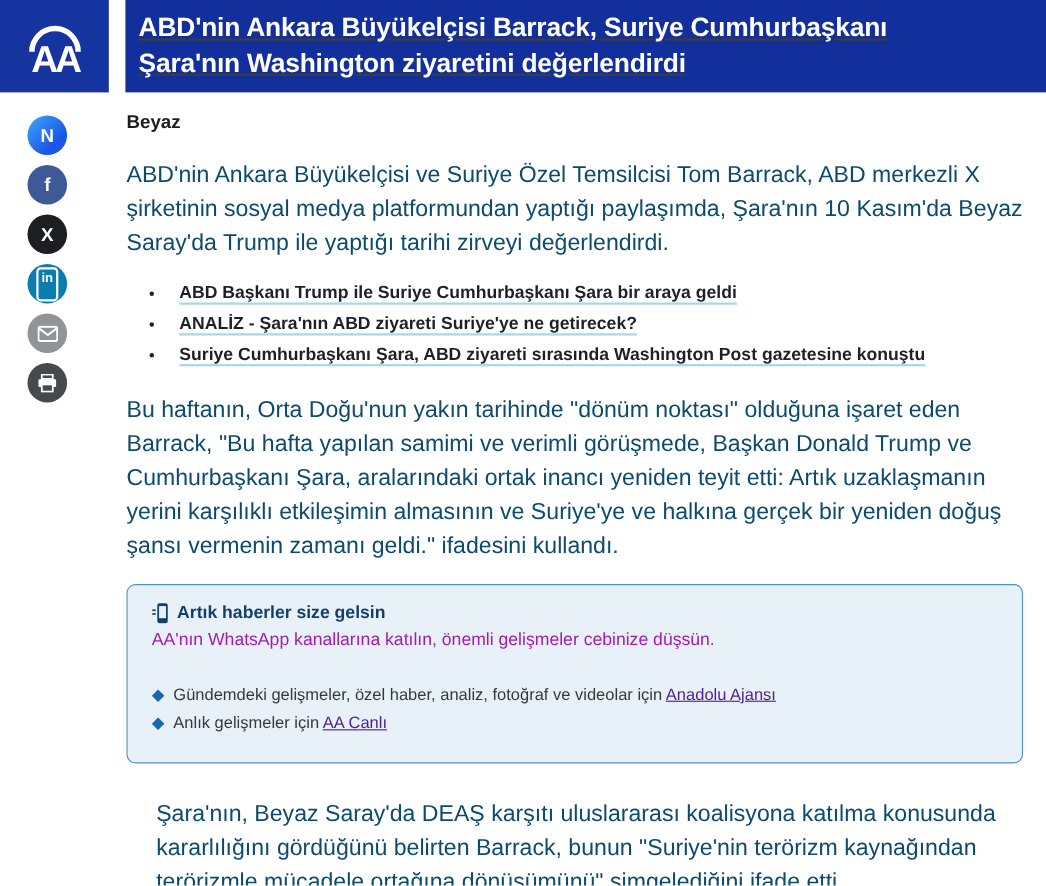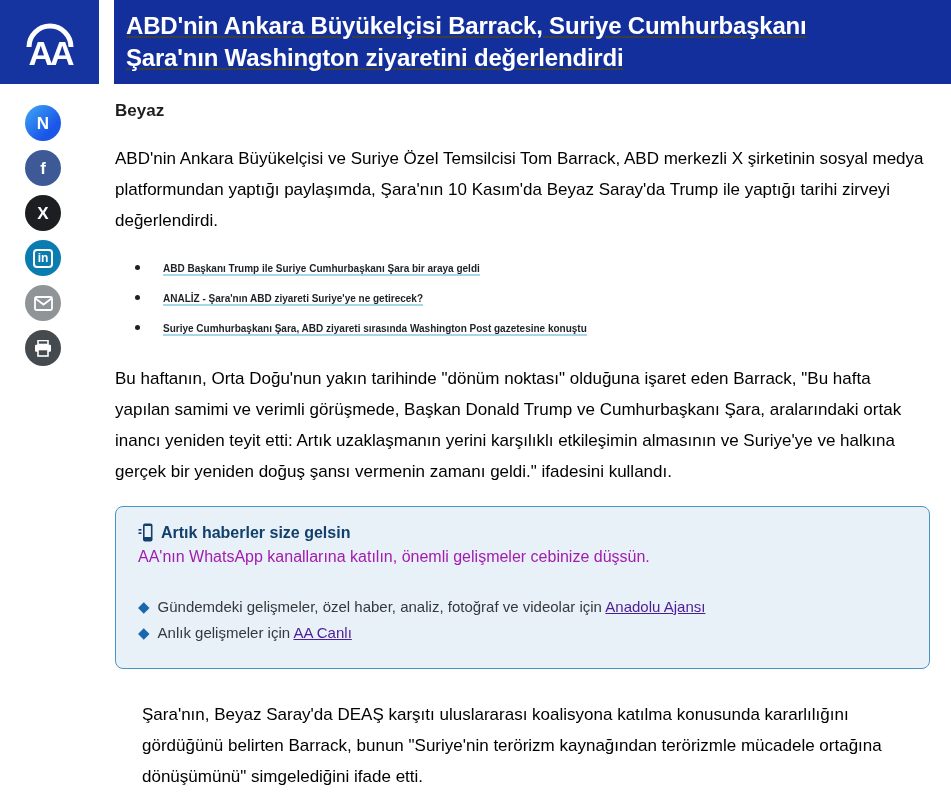--- a/index.html
+++ b/index.html
@@ -35,30 +35,30 @@
   }
   .share-btn .glyph { font-weight:700; font-size:17px; line-height:1; }
   .btn-newsbreak { background:linear-gradient(135deg,#3fa9f5 0%,#1a56e8 70%); }
   .btn-facebook  { background:#3e5a96; }
   .btn-x         { background:#1c1e21; }
   .btn-linkedin  { background:#0b7cb0; }
   .btn-email     { background:#8f9497; }
   .btn-print     { background:#454a4f; }
   .in-badge {
     border:2px solid #ffffff; border-radius:4px; font-size:12px; font-weight:700;
-    padding:1px 3px 2px; line-height:1;
+    padding:1px 3px 14px; line-height:1;
   }
   .main-col { flex:1; padding:0 21px 0 29px; }
   
   .dateline { margin-top:17px; font-size:17px; font-weight:700; color:#1e1e1e; }
-  .para { margin-top:22px; font-size:17px; line-height:31px; color:#000000; }
+  .para { margin-top:22px; font-size:21px; line-height:31px; color:#0c4a6e; }
   ul.related { margin-top:18px; padding-left:36px; }
   ul.related li { padding-left:12px; line-height:25px; margin-bottom:3px; color:#1d2126; }
   ul.related a {
-    color:#1d2126; font-weight:700; font-size:10px; text-decoration:none;
+    color:#1d2126; font-weight:700; font-size:16px; text-decoration:none;
     border-bottom:2px solid #a7d6e8; cursor:pointer;
   }
   
   .promo-box {
     margin-top:19px; background:#e8f1f8;
     border:1px solid #4b94c6; border-radius:8px; padding:16px 22px 22px;
   }
   .promo-head { display:flex; align-items:center; gap:8px; }
   .promo-title { color:#123f6b; font-size:16px; font-weight:700; }
   .promo-sub { margin-top:6px; color:#a21caf; font-size:16px; }

